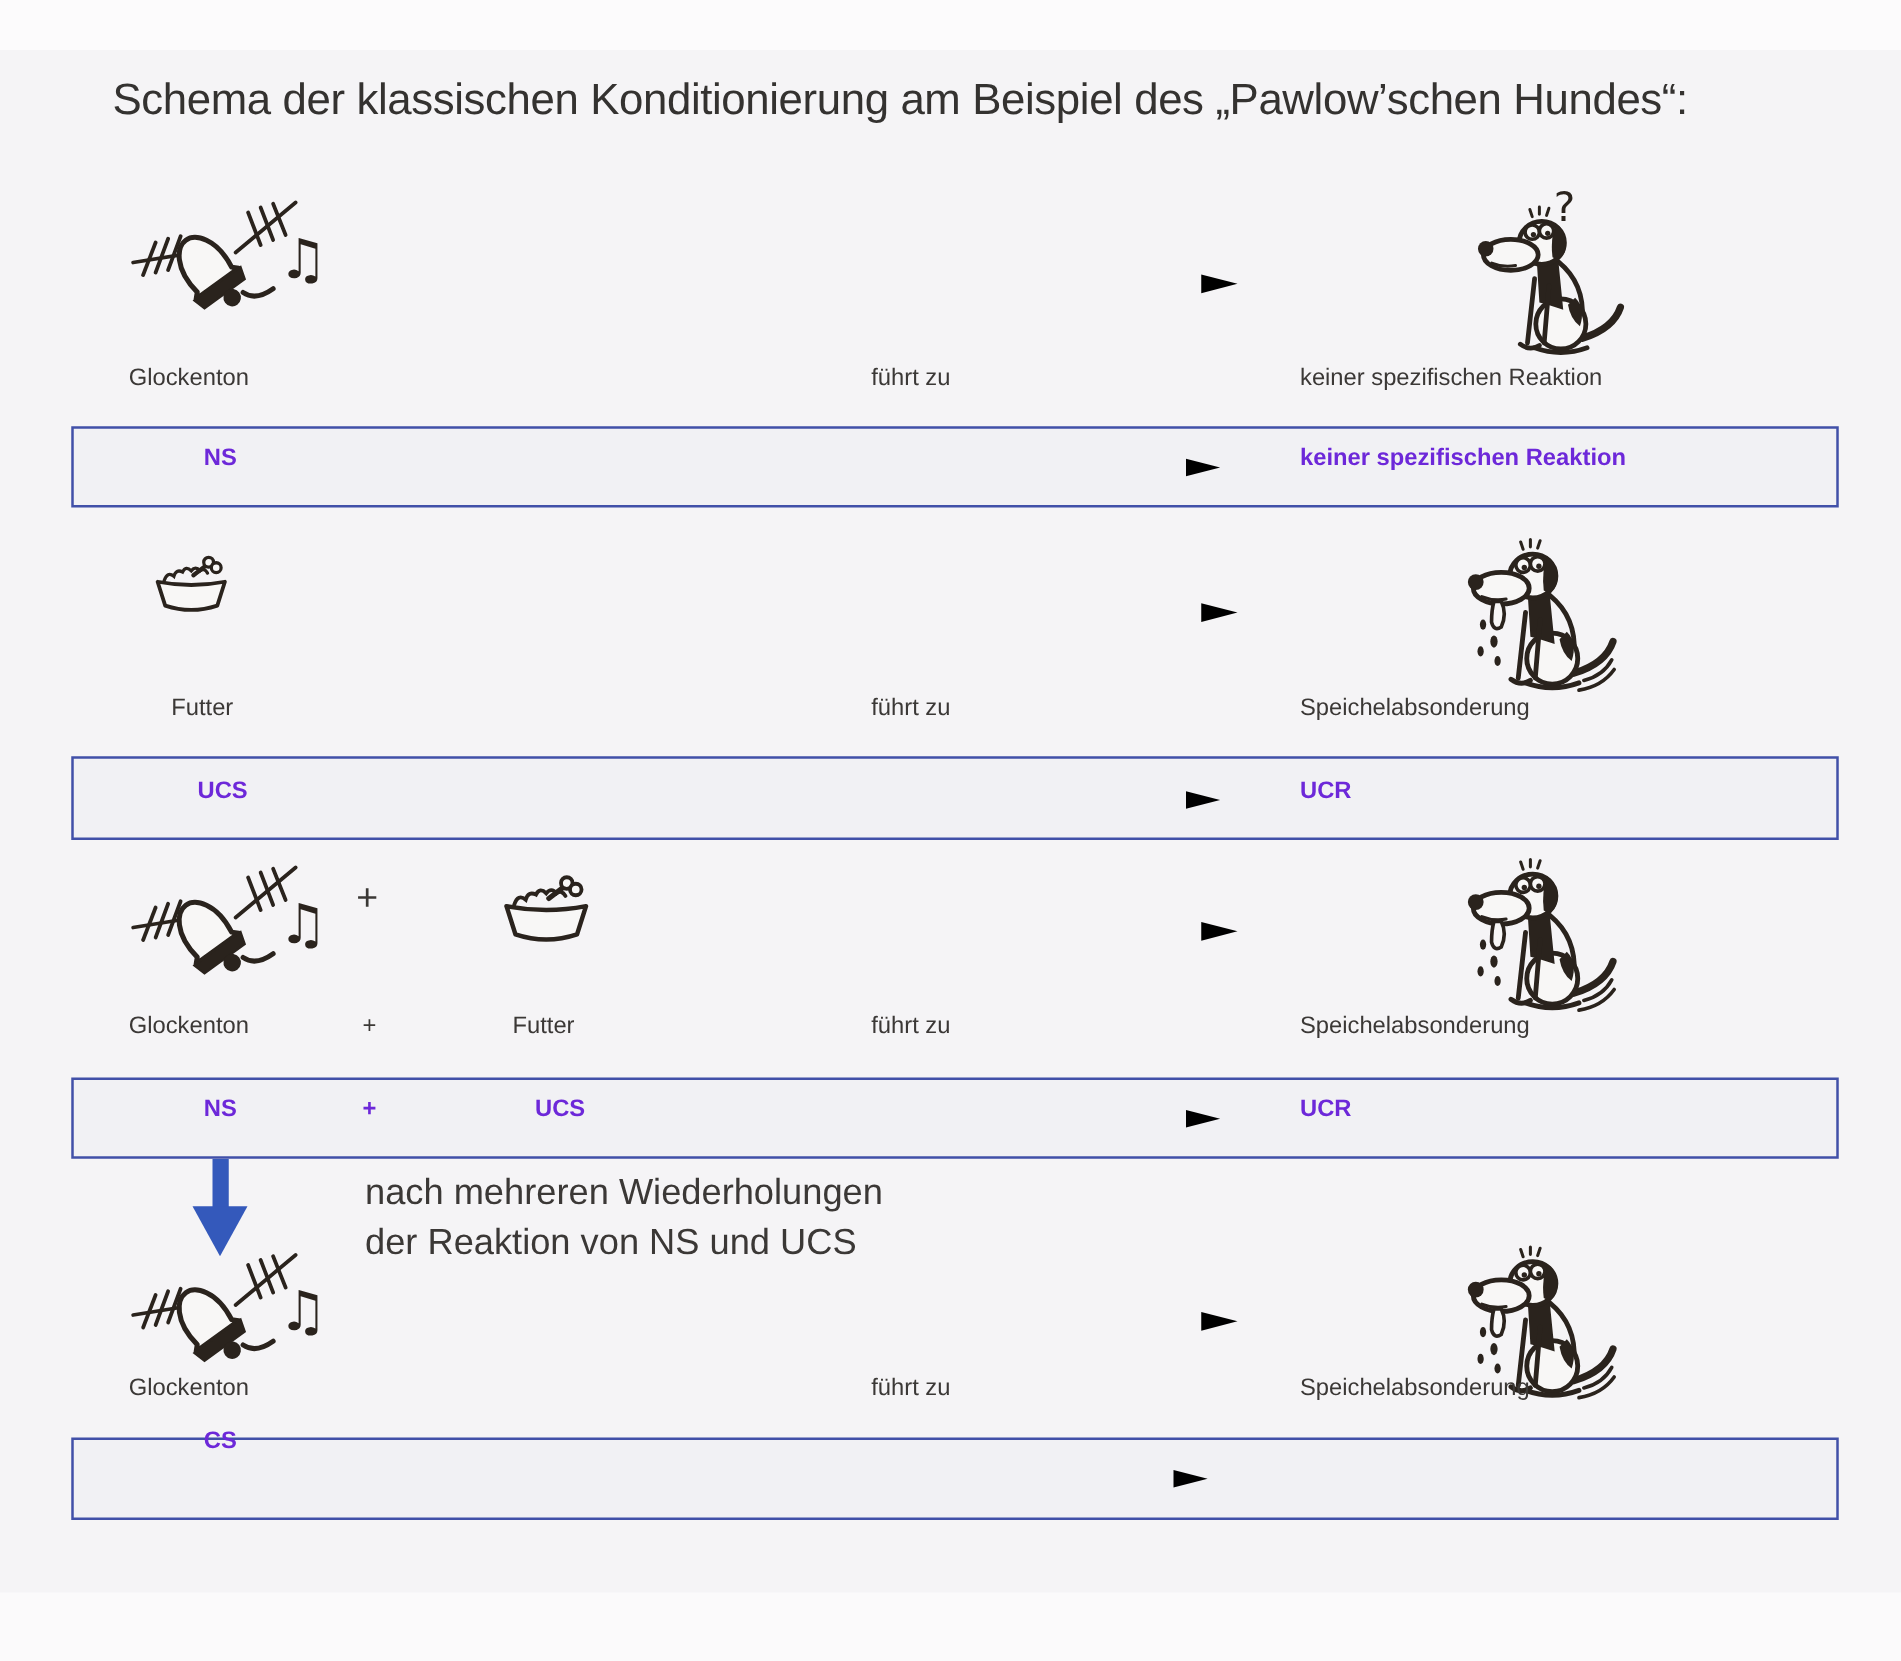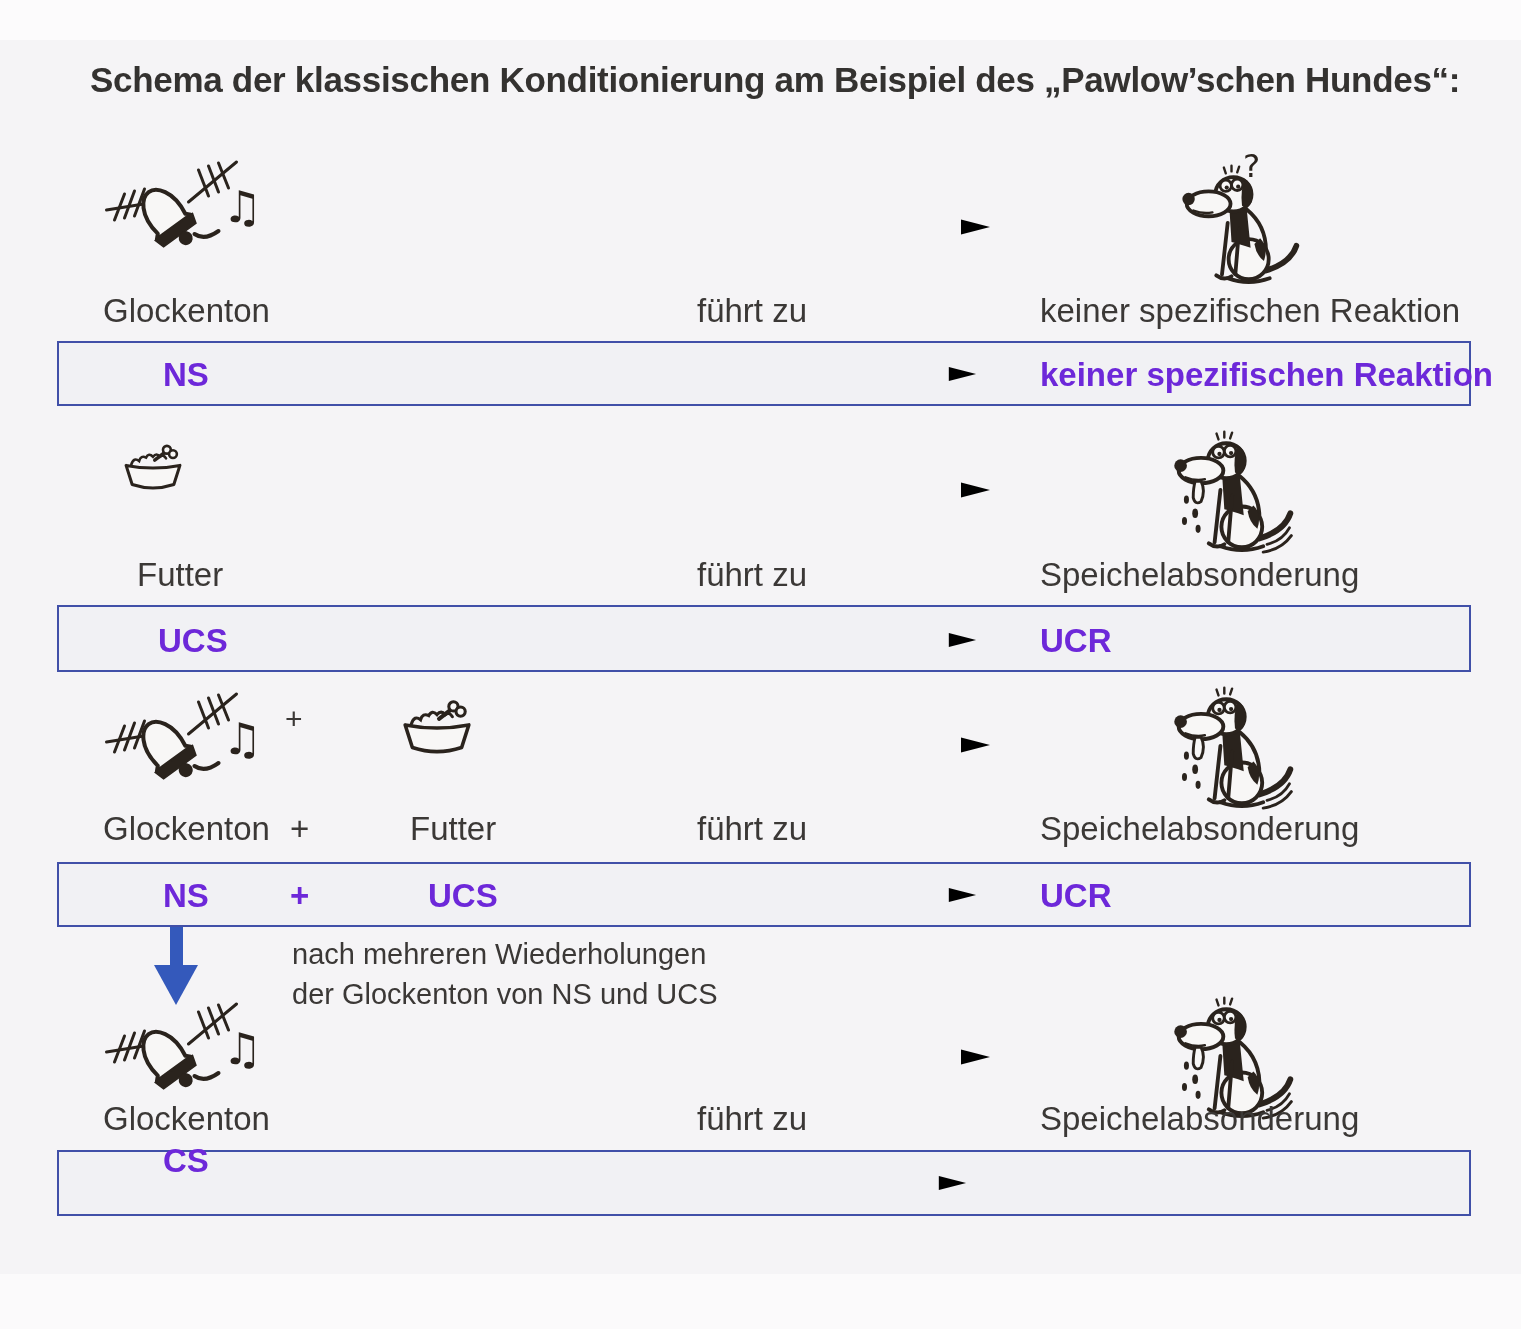--- a/index.html
+++ b/index.html
@@ -5,22 +5,22 @@
   *{margin:0;padding:0;box-sizing:border-box}
   html,body{background:#ffffff}
   #page{
     position:relative;width:1521px;height:1329px;overflow:hidden;
     background:#f5f4f6;color:#3b3836;
     font-family:"Liberation Sans",sans-serif;
   }
   #page::before{content:"";position:absolute;left:0;top:0;width:100%;height:40px;background:#fcfbfc}
   #page::after{content:"";position:absolute;left:0;bottom:0;width:100%;height:55px;background:#fbfafb}
   .abs{position:absolute}
-  .title{font-size:35px;font-weight:bold;color:#343230;white-space:nowrap;letter-spacing:-0.3px}
-  .lbl{font-size:33px;white-space:nowrap}
+  .title{font-size:35px;font-weight:normal;color:#343230;white-space:nowrap;letter-spacing:-0.3px}
+  .lbl{font-size:19px;white-space:nowrap}
   .resp{width:400px;text-align:left}
   .bb{font-weight:bold;color:#6d28d9}
   .plus{font-size:30px}
   .bx{position:absolute;left:57px;width:1414px;background:#f1f1f4;border:2px solid #4150a8}
   .note{font-size:29px;white-space:nowrap}
   svg.abs{display:block}
   .ink{stroke:#2a231d;fill:none;stroke-linecap:round}
 </style>
 </head>
 <body>
@@ -176,21 +176,21 @@
   <svg class="abs arr" style="left:700px;top:886px" width="278" height="18" viewBox="0 0 295 18">
       <use href="#sym-arrow"></use>
     </svg>
   <div class="abs lbl bb resp" style="left:1040px;top:877px">UCR</div>
 
   <svg class="abs" style="left:146px;top:927px" width="60" height="80" viewBox="0 0 60 80">
     <rect x="24" y="0" width="13" height="44" fill="#3459bb"></rect>
     <polygon points="8,38 52,38 30,78" fill="#3459bb"></polygon>
   </svg>
   <div class="abs note" style="left:292px;top:938px">nach mehreren Wiederholungen</div>
-  <div class="abs note" style="left:292px;top:978px">der Glockenton von NS und UCS</div>
+  <div class="abs note" style="left:292px;top:978px">der Reaktion von NS und UCS</div>
 
   <svg class="abs" style="left:100px;top:1000px" width="165" height="100" viewBox="0 0 160 100">
       <use href="#sym-bell"></use>
     </svg>
   <svg class="abs arr" style="left:697px;top:1048px" width="295" height="18" viewBox="0 0 295 18">
       <use href="#sym-arrow"></use>
     </svg>
   <svg class="abs" style="left:1170px;top:986px" width="130" height="136" viewBox="0 0 130 140">
       <use href="#sym-dog-drool"></use>
     </svg>

